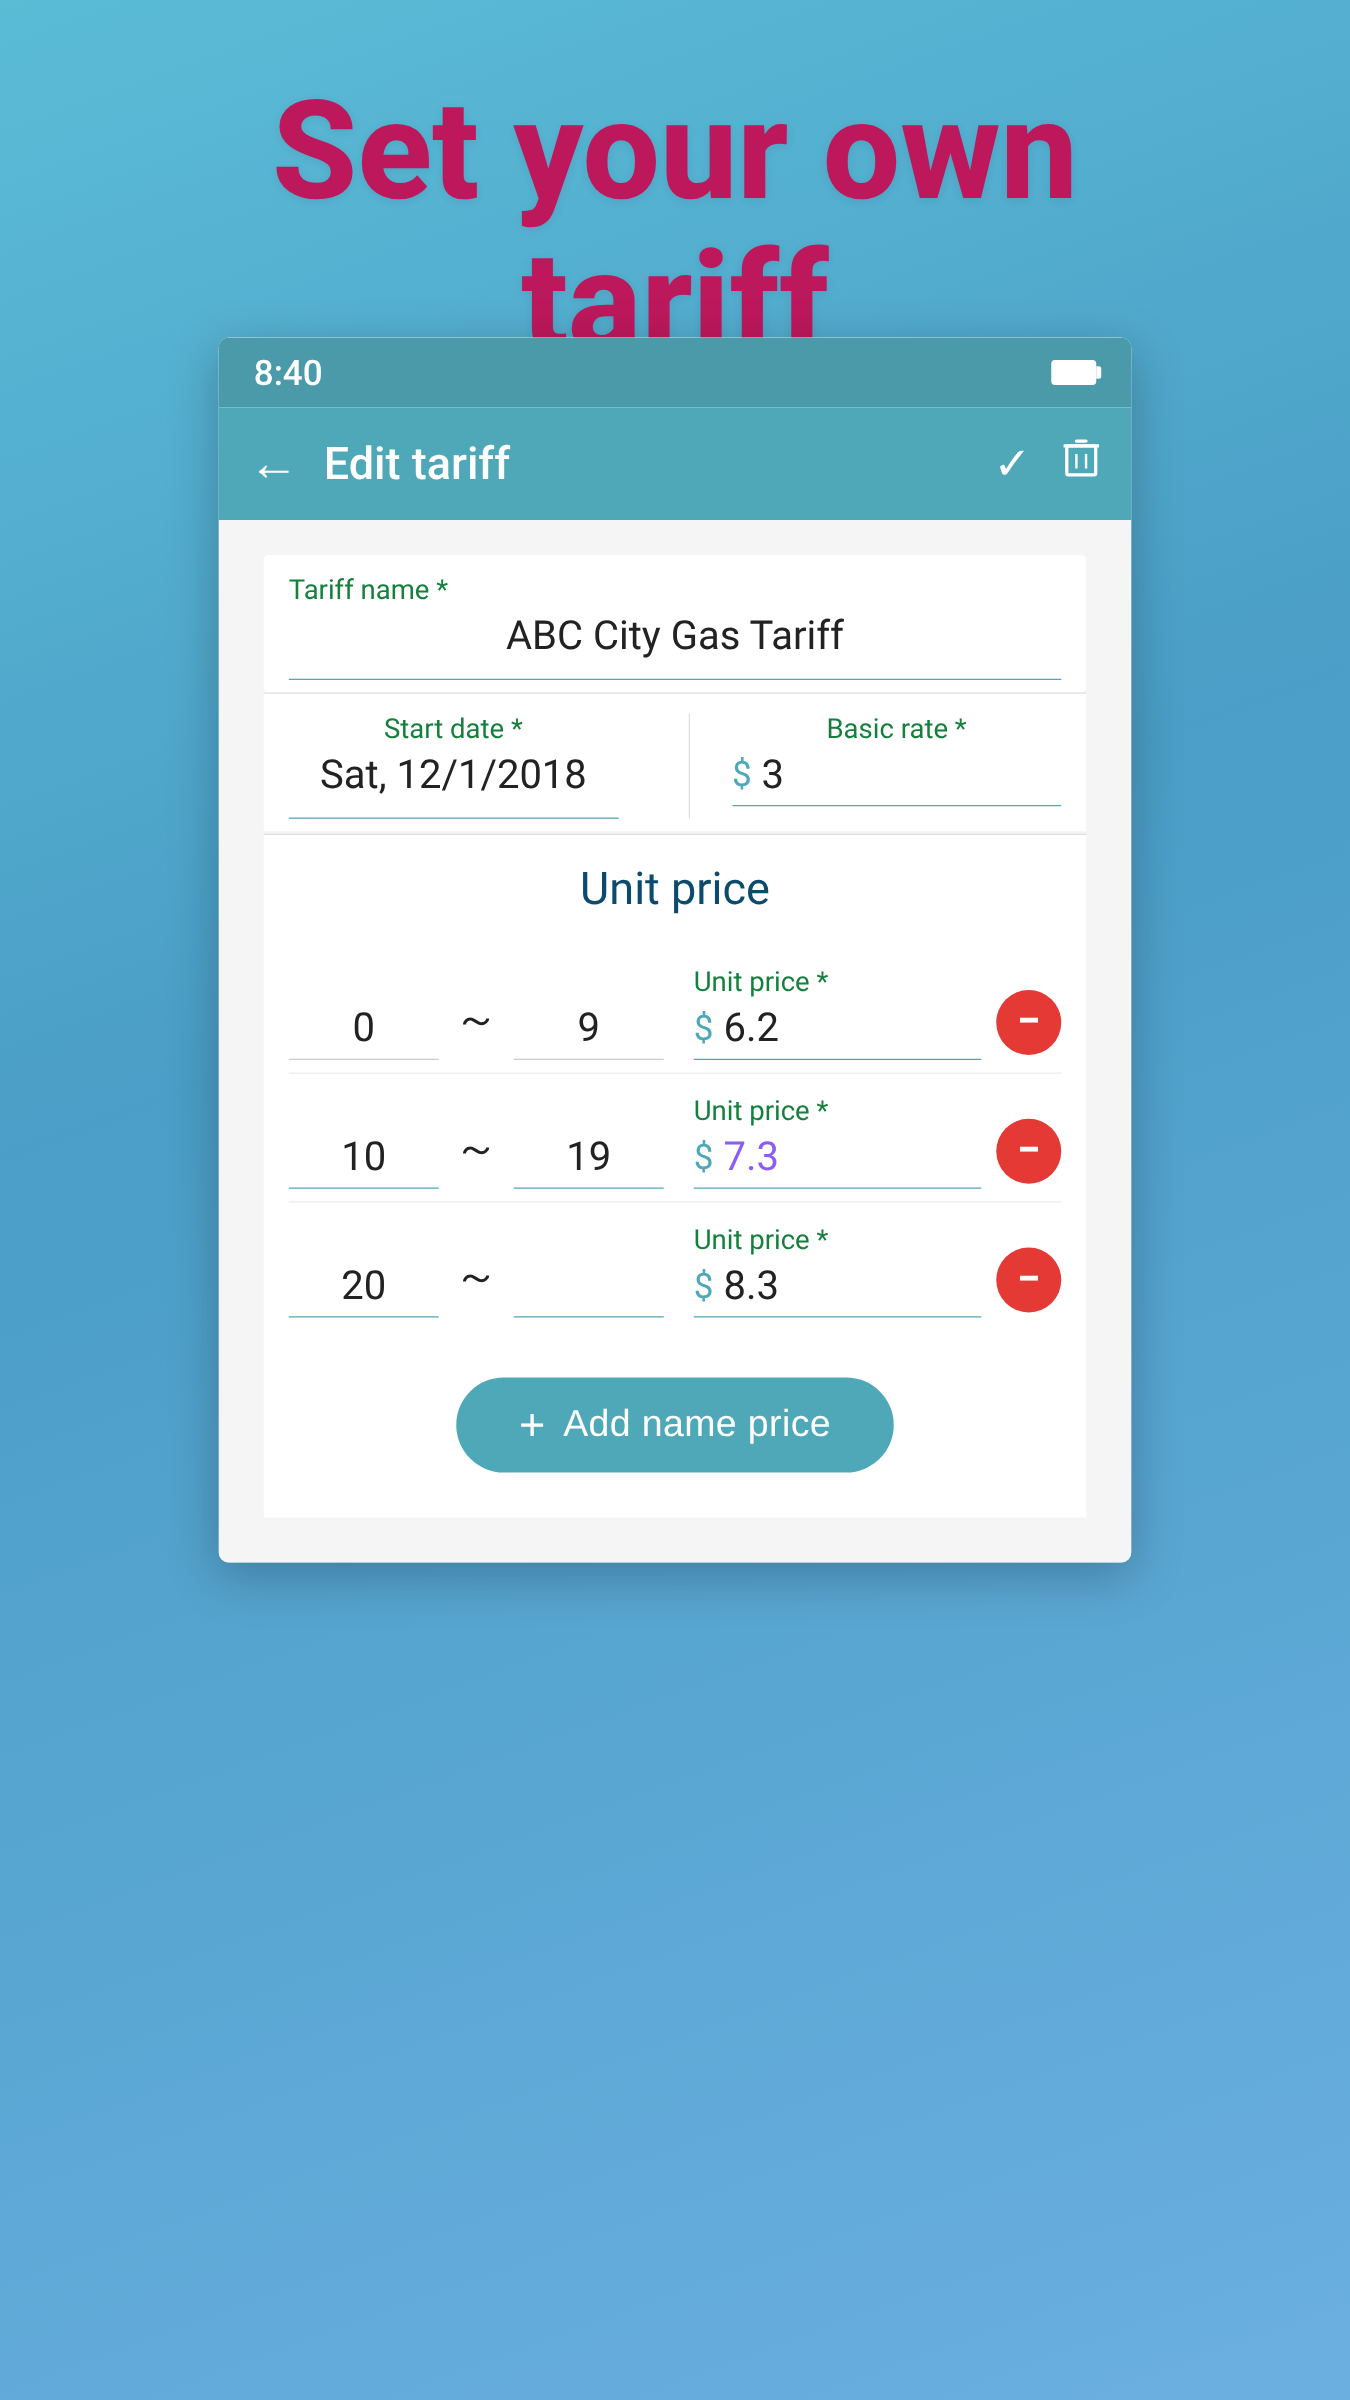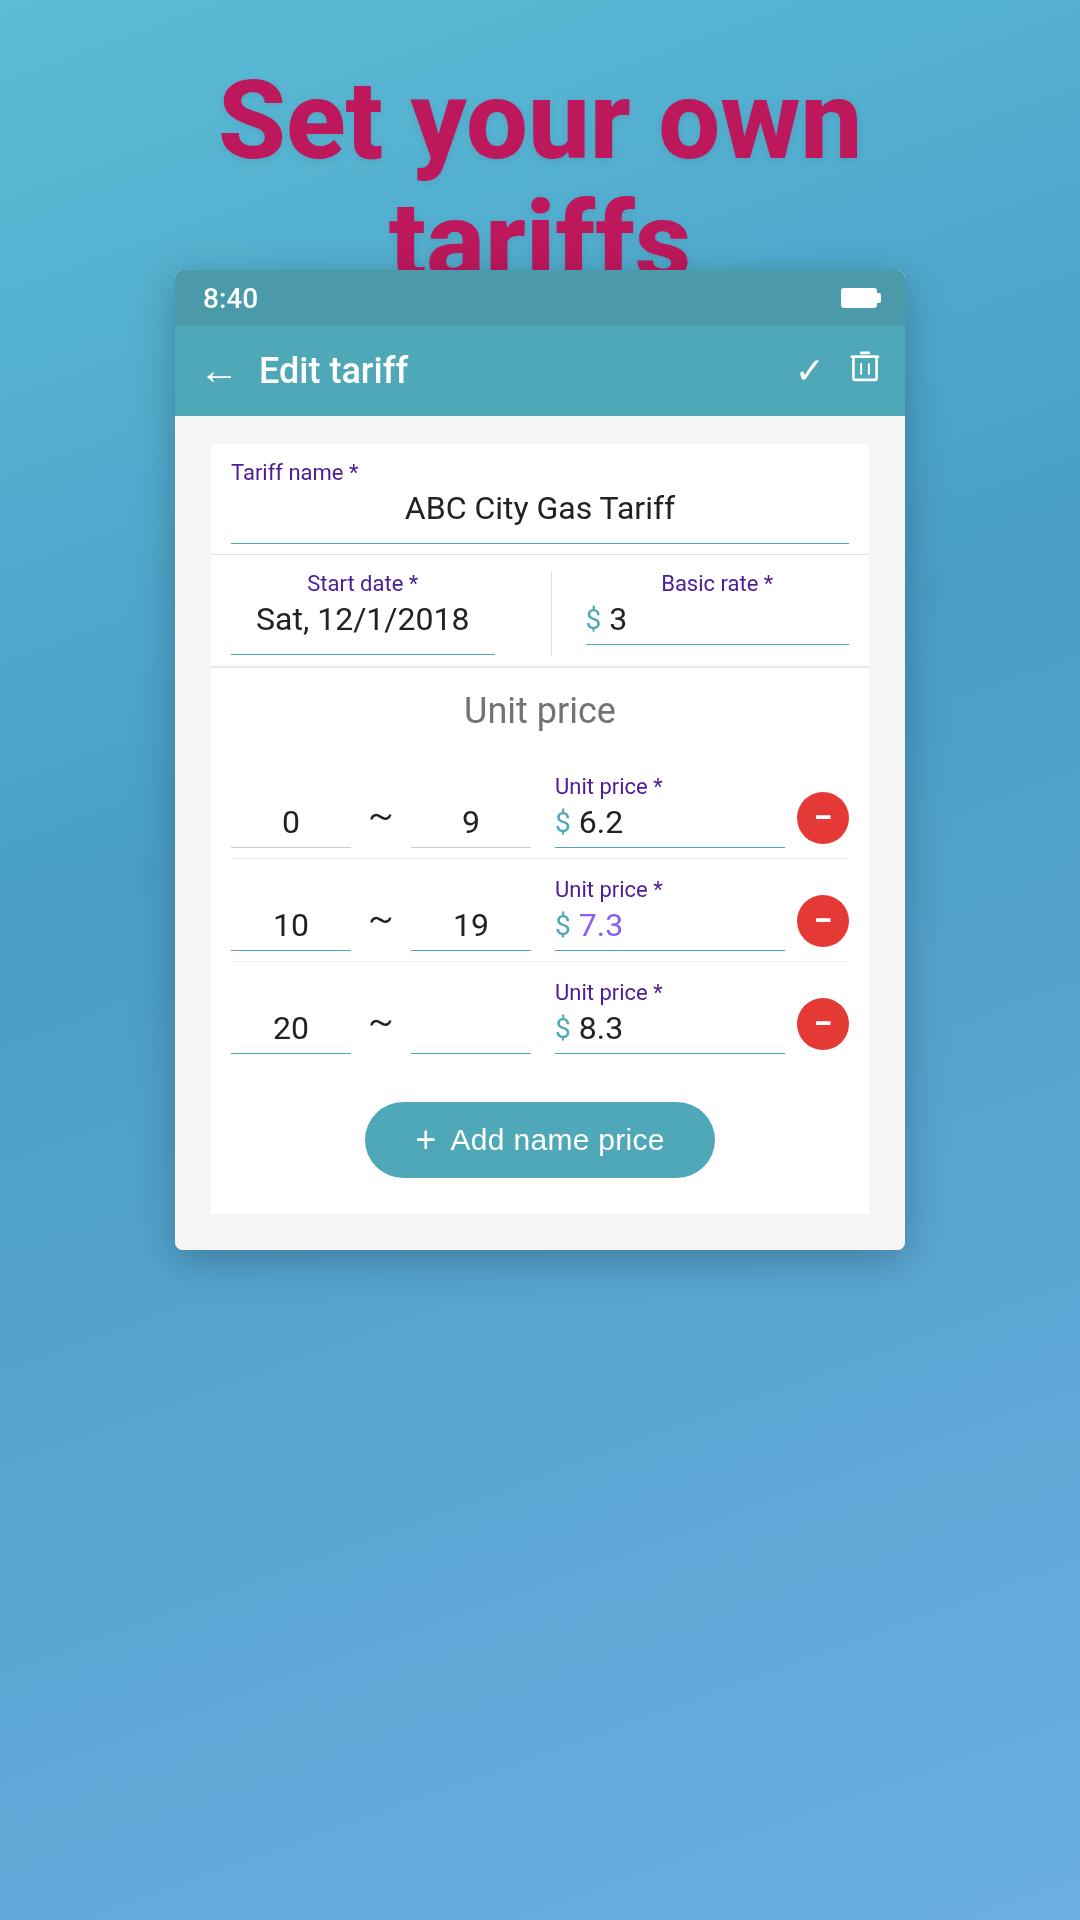--- a/index.html
+++ b/index.html
@@ -115,21 +115,21 @@
 
     
     .field-group {
       background: #fff;
       border-radius: 4px;
       padding: 16px 20px 10px;
       margin-bottom: 0;
     }
 
     .field-label {
-      color: #4c1d95;
+      color: #15803d;
       font-size: 22px;
       margin-bottom: 4px;
     }
     .field-value {
       font-size: 32px;
       color: #222;
       padding-bottom: 16px;
       border-bottom: 1.5px solid #4fa8b8;
       width: 100%;
     }
@@ -168,21 +168,21 @@
     
     .section-title-wrap {
       background: #fff;
       text-align: center;
       padding: 22px 0 14px;
       border-top: 1px solid #e0e0e0;
       margin-top: 2px;
     }
     .section-title {
       font-size: 36px;
-      color: #737373;
+      color: #0c4a6e;
       font-weight: 400;
     }
 
     
     .unit-price-rows {
       background: #fff;
       padding: 10px 20px;
     }
     .unit-row {
       display: flex;
@@ -275,21 +275,21 @@
       font-weight: 400;
       line-height: 1;
     }
   </style>
 </head>
 <body>
 
 <div class="hero">
   <div class="hero-title">
     <span>Set your own</span><br>
-    <span>tariffs</span>
+    <span>tariff</span>
   </div>
 </div>
 
 <div class="phone-wrapper">
 
   <div class="status-bar">
     <span class="status-time">8:40</span>
     <div class="battery-icon"></div>
   </div>
 

